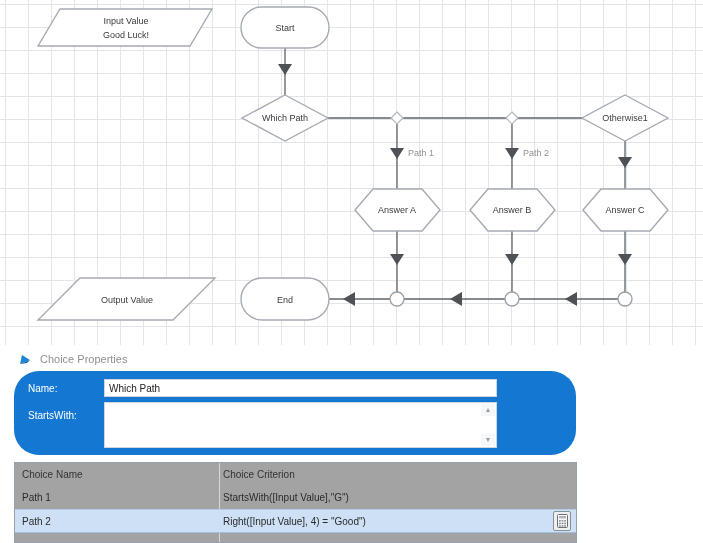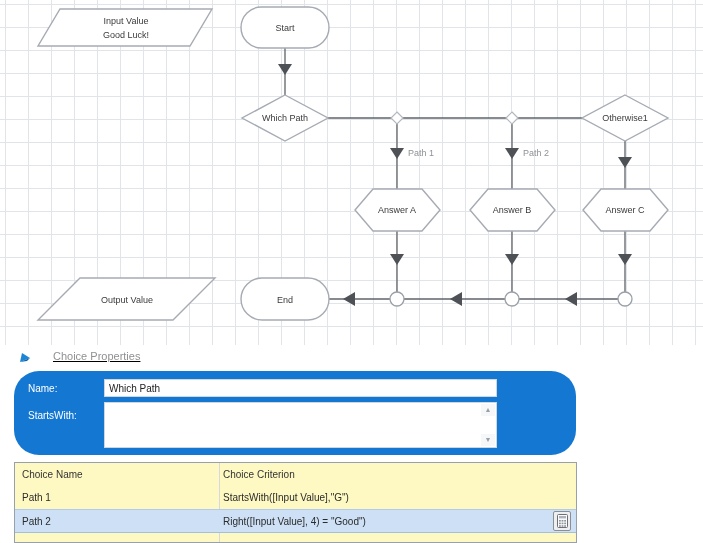--- a/index.html
+++ b/index.html
@@ -22,21 +22,21 @@
   .arrow { fill:#4e5256; stroke:none; }
   .port  { fill:#ffffff; stroke:#b3b8bf; stroke-width:1.2; }
   .merge { fill:#ffffff; stroke:#9aa0a7; stroke-width:1.3; }
   .ntext { fill:#3a3a3a; font-size:9px; text-anchor:middle;
            font-family:"Liberation Sans", sans-serif; }
   .ltext { fill:#8f9296; font-size:9px; text-anchor:start;
            font-family:"Liberation Sans", sans-serif; }
 
   
   .prop-header { position:absolute; left:18px; top:350px; height:18px;
-    display:flex; align-items:flex-start; gap:20px;text-decoration:underline; }
+    display:flex; align-items:center; gap:7px; }
   .prop-header .title { color:#8e9093; font-size:11px; }
 
   
   .blue-panel { position:absolute; left:14px; top:371px; width:562px; height:84px;
     background:#1478d2;border-radius:25px; }
   .blue-panel .lbl { position:absolute; color:#ffffff; font-size:10px; }
   .lbl-name { left:14px; top:12px; }
   .lbl-desc { left:14px; top:39px; }
   .name-input { position:absolute; left:90px; top:8px; width:393px; height:18px;
     border:1px solid #cfd6dd; background:#ffffff; font-size:10px; padding:0 4px;
@@ -47,21 +47,21 @@
     border:none; resize:none; font-size:10px; padding:2px 4px; outline:none;
     font-family:"Liberation Sans", sans-serif; }
   .scrollbar { position:absolute; right:1px; top:1px; width:15px; height:42px; }
   .scroll-btn { position:absolute; right:0; width:14px; height:12px;
     color:#9aa0a7; font-size:7px; text-align:center; line-height:12px;
     background:#f6f7f8; }
   .scroll-up { top:0; } .scroll-down { bottom:0; }
 
   
   .choice-table { position:absolute; left:14px; top:462px; width:563px; height:81px;
-    background:#fef9c3; border:1px solid #98a0ab; }
+    background:#a3a3a3; border:1px solid #98a0ab; }
   .col-divider { position:absolute; left:204px; top:0; bottom:0; width:1px;
     background:#d5d9de; }
   .t-row { position:absolute; left:0; width:561px; display:flex; align-items:center;
     font-size:10px; color:#2b2b2b; }
   .t-head { top:0; height:22px; color:#333; }
   .t-r1 { top:22px; height:24px; }
   .t-r2 { top:46px; height:24px; background:#cde0f5;
     border-top:1px solid #b3cbe8; border-bottom:1px solid #a3bfe0; }
   .cell-name { width:204px; padding-left:7px; }
   .cell-crit { flex:1; padding-left:4px; }

